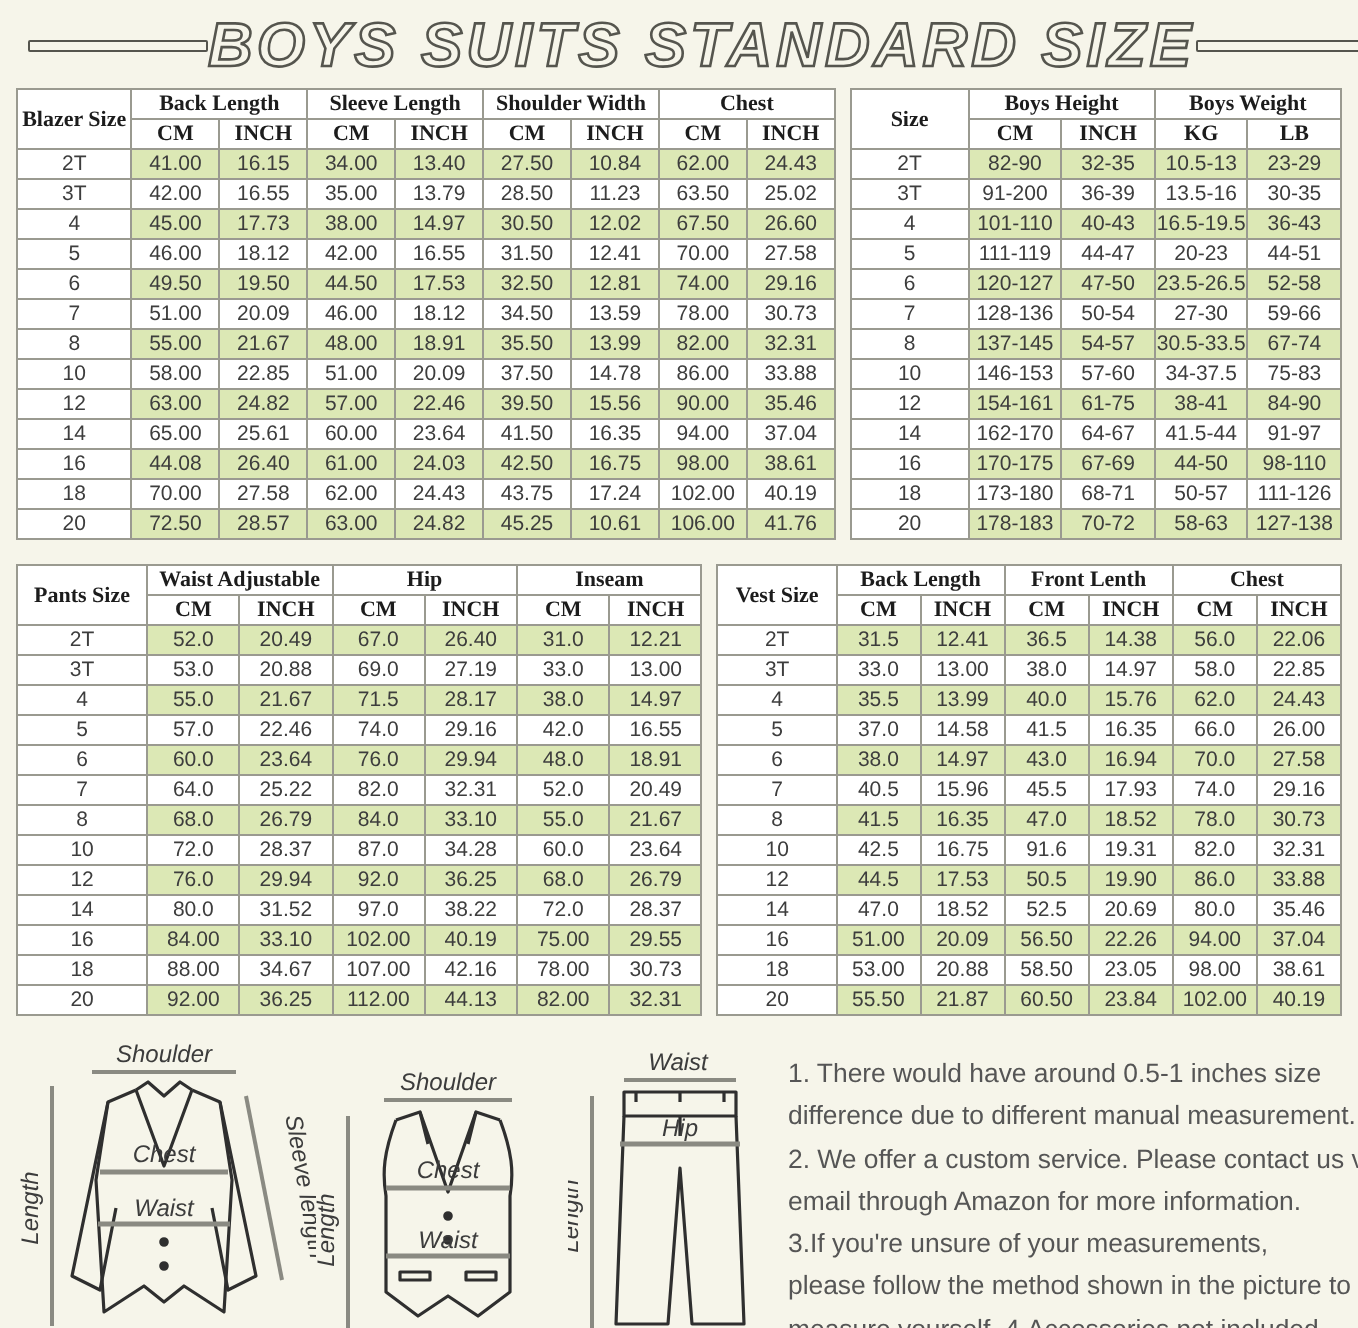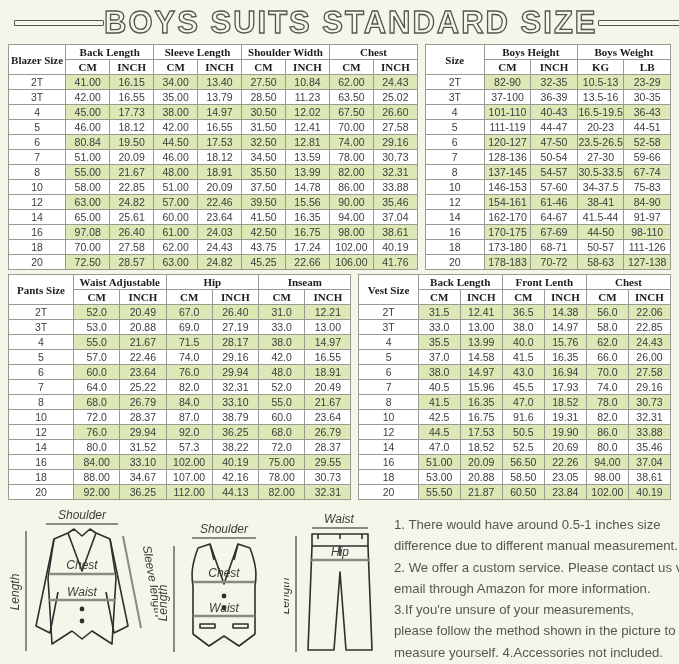--- a/index.html
+++ b/index.html
@@ -17,23 +17,24 @@
   .title-rule{
     height:4px;border:1.6px solid #55554e;background:transparent;
     flex:0 0 88px;border-radius:1px;
   }
   h1.page-title{
     margin:0;font-size:31px;font-weight:800;letter-spacing:2px;
     font-family:"Liberation Sans",sans-serif;
     color:rgba(0,0,0,0);
     -webkit-text-stroke:1.3px #55554e;
     white-space:nowrap;
+    font-style:italic;
   }
   
-  .row-top,.row-bottom{display:flex;gap:7px;margin:4px 8px 0 8px;}
+  .row-top,.row-bottom{display:flex;gap:7px;margin:4px 8px 12px 8px;}
   table.sizetable{
     border-collapse:collapse;table-layout:fixed;background:#ffffff;
     border:1px solid #77776d;
     font-size:10.5px;text-align:center;
   }
   table.sizetable th,table.sizetable td{
     border:1px solid #9a9a90;
     height:12px;line-height:12px;padding:1px 0;
     overflow:hidden;white-space:nowrap;
   }
@@ -143,21 +144,21 @@
           <td class="num">18.12</td>
           <td class="num">42.00</td>
           <td class="num">16.55</td>
           <td class="num">31.50</td>
           <td class="num">12.41</td>
           <td class="num">70.00</td>
           <td class="num">27.58</td>
         </tr>
         <tr class="alt">
           <td class="size">6</td>
-          <td class="num">80.84</td>
+          <td class="num">49.50</td>
           <td class="num">19.50</td>
           <td class="num">44.50</td>
           <td class="num">17.53</td>
           <td class="num">32.50</td>
           <td class="num">12.81</td>
           <td class="num">74.00</td>
           <td class="num">29.16</td>
         </tr>
         <tr>
           <td class="size">7</td>
@@ -209,21 +210,21 @@
           <td class="num">25.61</td>
           <td class="num">60.00</td>
           <td class="num">23.64</td>
           <td class="num">41.50</td>
           <td class="num">16.35</td>
           <td class="num">94.00</td>
           <td class="num">37.04</td>
         </tr>
         <tr class="alt">
           <td class="size">16</td>
-          <td class="num">97.08</td>
+          <td class="num">44.08</td>
           <td class="num">26.40</td>
           <td class="num">61.00</td>
           <td class="num">24.03</td>
           <td class="num">42.50</td>
           <td class="num">16.75</td>
           <td class="num">98.00</td>
           <td class="num">38.61</td>
         </tr>
         <tr>
           <td class="size">18</td>
@@ -236,21 +237,21 @@
           <td class="num">102.00</td>
           <td class="num">40.19</td>
         </tr>
         <tr class="alt">
           <td class="size">20</td>
           <td class="num">72.50</td>
           <td class="num">28.57</td>
           <td class="num">63.00</td>
           <td class="num">24.82</td>
           <td class="num">45.25</td>
-          <td class="num">22.66</td>
+          <td class="num">10.61</td>
           <td class="num">106.00</td>
           <td class="num">41.76</td>
         </tr>
       </tbody>
     </table>
   <table class="sizetable tbl-size">
       <colgroup>
         <col class="corner-col">
         <col>
         <col>
@@ -273,21 +274,21 @@
       <tbody>
         <tr class="alt">
           <td class="size">2T</td>
           <td class="num">82-90</td>
           <td class="num">32-35</td>
           <td class="num">10.5-13</td>
           <td class="num">23-29</td>
         </tr>
         <tr>
           <td class="size">3T</td>
-          <td class="num">37-100</td>
+          <td class="num">91-200</td>
           <td class="num">36-39</td>
           <td class="num">13.5-16</td>
           <td class="num">30-35</td>
         </tr>
         <tr class="alt">
           <td class="size">4</td>
           <td class="num">101-110</td>
           <td class="num">40-43</td>
           <td class="num">16.5-19.5</td>
           <td class="num">36-43</td>
@@ -323,21 +324,21 @@
         <tr>
           <td class="size">10</td>
           <td class="num">146-153</td>
           <td class="num">57-60</td>
           <td class="num">34-37.5</td>
           <td class="num">75-83</td>
         </tr>
         <tr class="alt">
           <td class="size">12</td>
           <td class="num">154-161</td>
-          <td class="num">61-46</td>
+          <td class="num">61-75</td>
           <td class="num">38-41</td>
           <td class="num">84-90</td>
         </tr>
         <tr>
           <td class="size">14</td>
           <td class="num">162-170</td>
           <td class="num">64-67</td>
           <td class="num">41.5-44</td>
           <td class="num">91-97</td>
         </tr>
@@ -455,38 +456,38 @@
           <td class="num">84.0</td>
           <td class="num">33.10</td>
           <td class="num">55.0</td>
           <td class="num">21.67</td>
         </tr>
         <tr>
           <td class="size">10</td>
           <td class="num">72.0</td>
           <td class="num">28.37</td>
           <td class="num">87.0</td>
-          <td class="num">38.79</td>
+          <td class="num">34.28</td>
           <td class="num">60.0</td>
           <td class="num">23.64</td>
         </tr>
         <tr class="alt">
           <td class="size">12</td>
           <td class="num">76.0</td>
           <td class="num">29.94</td>
           <td class="num">92.0</td>
           <td class="num">36.25</td>
           <td class="num">68.0</td>
           <td class="num">26.79</td>
         </tr>
         <tr>
           <td class="size">14</td>
           <td class="num">80.0</td>
           <td class="num">31.52</td>
-          <td class="num">57.3</td>
+          <td class="num">97.0</td>
           <td class="num">38.22</td>
           <td class="num">72.0</td>
           <td class="num">28.37</td>
         </tr>
         <tr class="alt">
           <td class="size">16</td>
           <td class="num">84.00</td>
           <td class="num">33.10</td>
           <td class="num">102.00</td>
           <td class="num">40.19</td>

